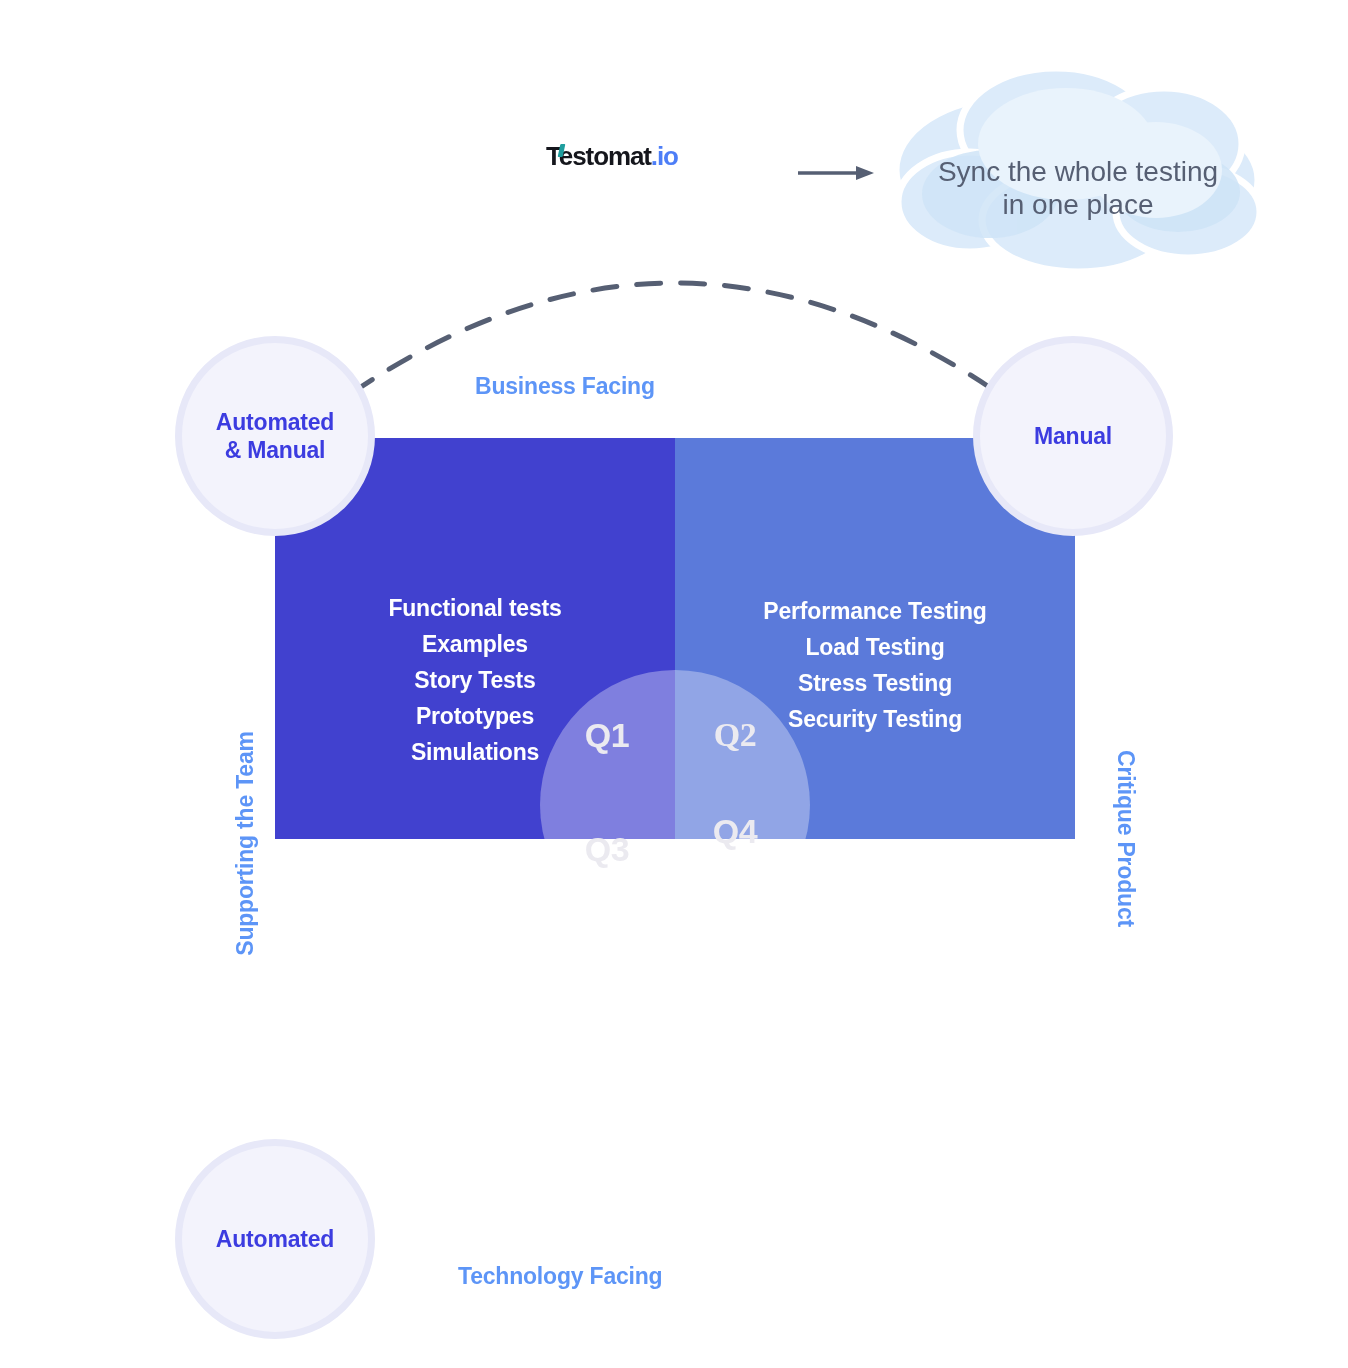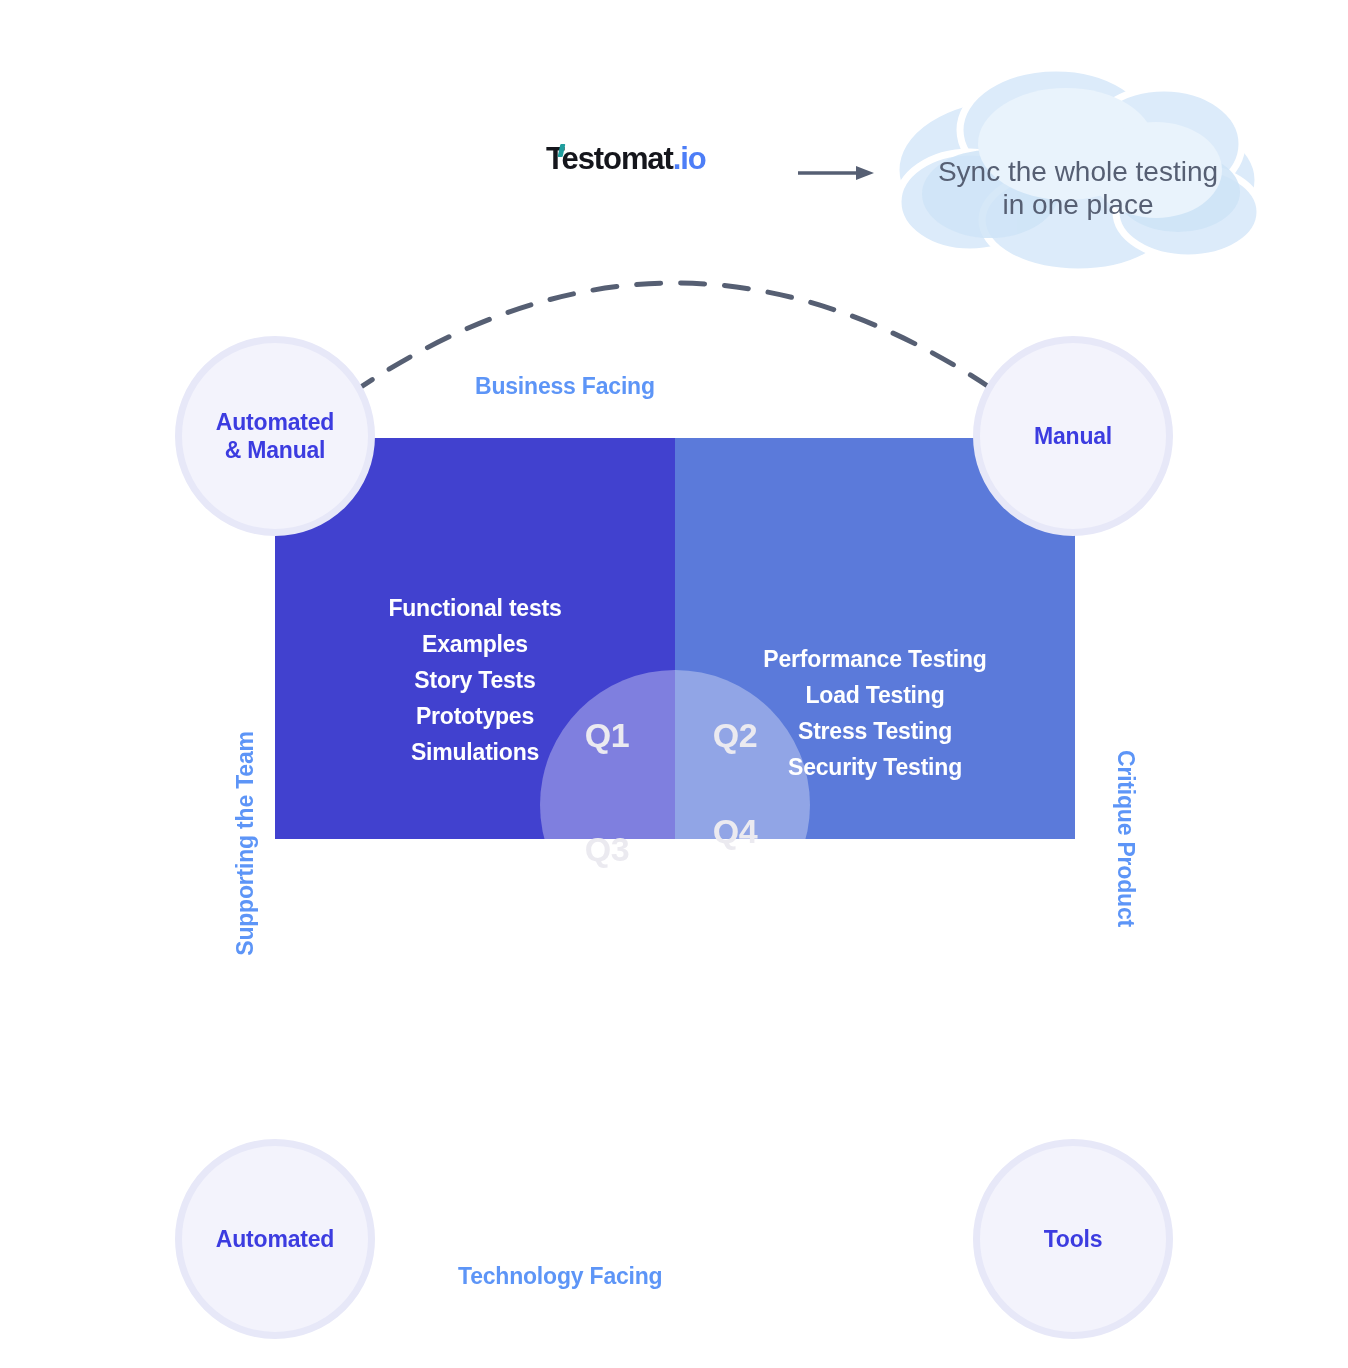--- a/index.html
+++ b/index.html
@@ -7,21 +7,21 @@
     width: 1348px; height: 1368px;
     background: #ffffff;
     font-family: "Liberation Sans", sans-serif;
     overflow: hidden;
   }
   #stage { position: relative; width: 1348px; height: 1368px; background:#fff; }
 
   
   #logo {
     position: absolute; left: 546px; top: 143px;
-    font-size: 31px; font-weight: 800; letter-spacing: -1.1px;
+    font-size: 26px; font-weight: 800; letter-spacing: -1.1px;
     color: #15161c; line-height: 1; white-space: nowrap;
   }
   #logo .dot-io { color: #4d7ef7; }
   #logo .tick {
     position: absolute; left: 13px; top: 1px;
     width: 5px; height: 13px; background: #1f9e9e;
     transform: skewX(-12deg); border-radius: 1px;
   }
 
   
@@ -53,36 +53,36 @@
     font-weight: 700; font-size: 23px; line-height: 36px;
     letter-spacing: -0.2px;
   }
   #q1 { background: #4141cf; }
   #q2 { background: #8b5cf6; }
   #q3 { background: #4c86f2; }
   #q4 { background: #5b7ada; }
   #q1 .quad-text { top: 152px; }
   #q2 .quad-text { top: 152px; }
   #q3 .quad-text { top: 155px; }
-  #q4 .quad-text { top: 155px; margin-top: 48px; }
+  #q4 .quad-text { top: 155px; }
 
   
   #center-circle {
     position: absolute; left: 540px; top: 670px;
     width: 270px; height: 270px; border-radius: 50%;
     background: rgba(255,255,255,0.33);
     pointer-events: none;
   }
   .qlabel {
     position: absolute; width: 90px; text-align: center;
     font-size: 34px; font-weight: 700; color: #ebeaf0;
     letter-spacing: -0.5px;
   }
   #ql1 { left: 22px;  top: 46px; }
-  #ql2 { left: 150px; top: 46px; }
+  #ql2 { left: 150px; top: 46px; font-family: Liberation Serif, serif; }
   #ql3 { left: 22px;  top: 160px; }
   #ql4 { left: 150px; top: 142px; }
 
   
   .corner {
     position: absolute; width: 200px; height: 200px; border-radius: 50%;
     background: #f3f3fc; border: 7px solid #e7e8f8;
     display: flex; align-items: center; justify-content: center;
   }
   .corner span {
@@ -177,22 +177,19 @@
   <div class="corner" id="c-tl">
     <span>Automated
 &amp; Manual</span>
   </div>
   <div class="corner" id="c-tr">
     <span>Manual</span>
   </div>
   <div class="corner" id="c-bl">
     <span>Automated</span>
   </div>
-  <div class="corner" id="c-br">
-    <span>Tools</span>
-  </div>
 
   <div class="axis-h" id="axis-top">Business Facing</div>
   <div class="axis-h" id="axis-bottom">Technology Facing</div>
   <div class="axis-v" id="axis-left">Supporting the Team</div>
   <div class="axis-v" id="axis-right">Critique Product</div>
 
 </div>
 
 </body></html>

